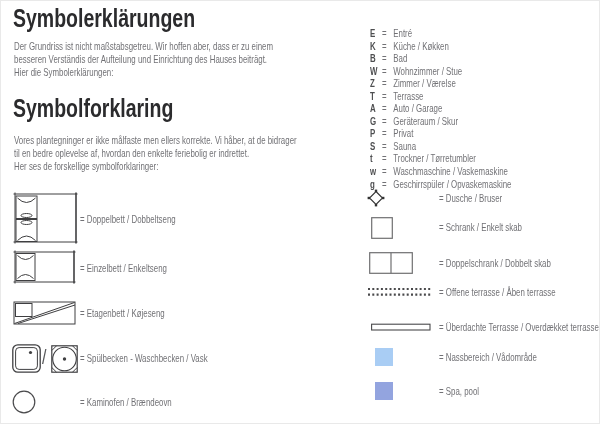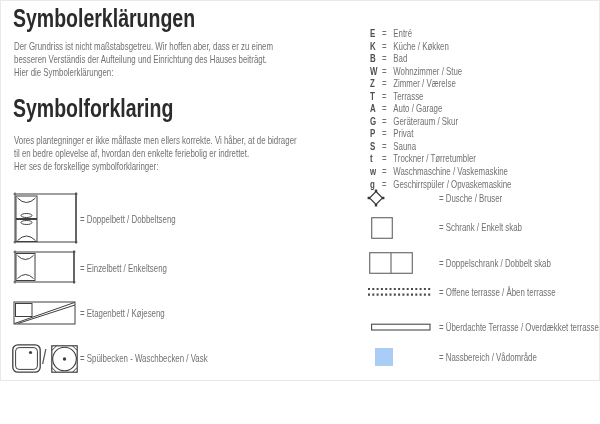--- a/index.html
+++ b/index.html
@@ -1,17 +1,17 @@
 <!DOCTYPE html>
 <html><head>
 <meta charset="utf-8">
 <style>
   html,body{margin:0;padding:0;background:#fff;}
   .page{
-    position:relative;width:600px;height:381px;background:#ffffff;overflow:hidden;
+    position:relative;width:600px;height:424px;background:#ffffff;overflow:hidden;
     font-family:"Liberation Sans", sans-serif;
     box-shadow: inset 0 0 0 1px #e9e9e9;
   }
   .h{
     position:absolute;font-weight:bold;font-size:26px;color:#2b2b2d;
     transform:scaleX(0.75);transform-origin:0 0;white-space:nowrap;line-height:28px;
   }
   .body-block{
     position:absolute;font-size:10.5px;line-height:13px;color:#717175;
     transform:scaleX(0.75);transform-origin:0 0;white-space:nowrap;

